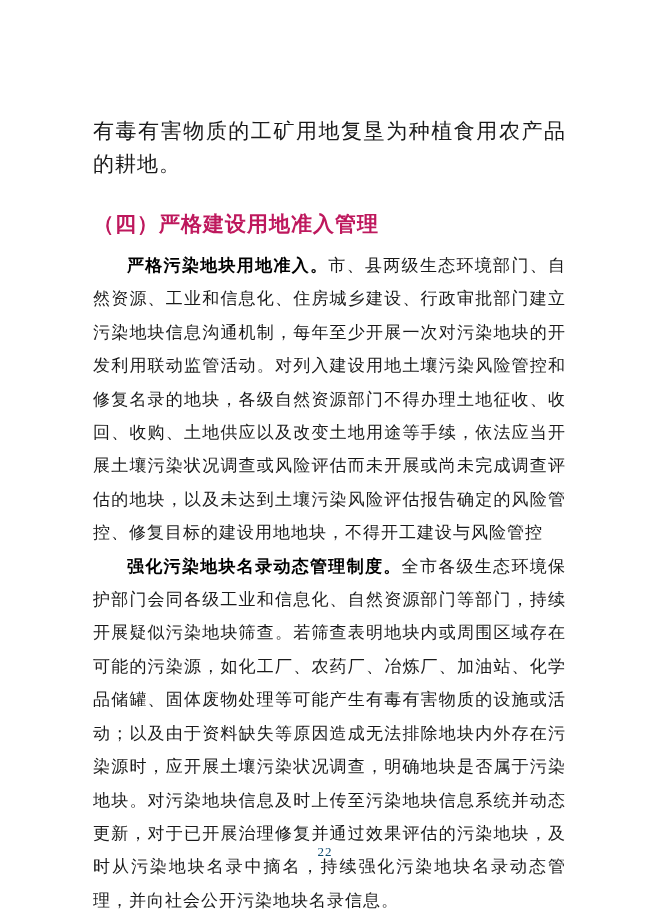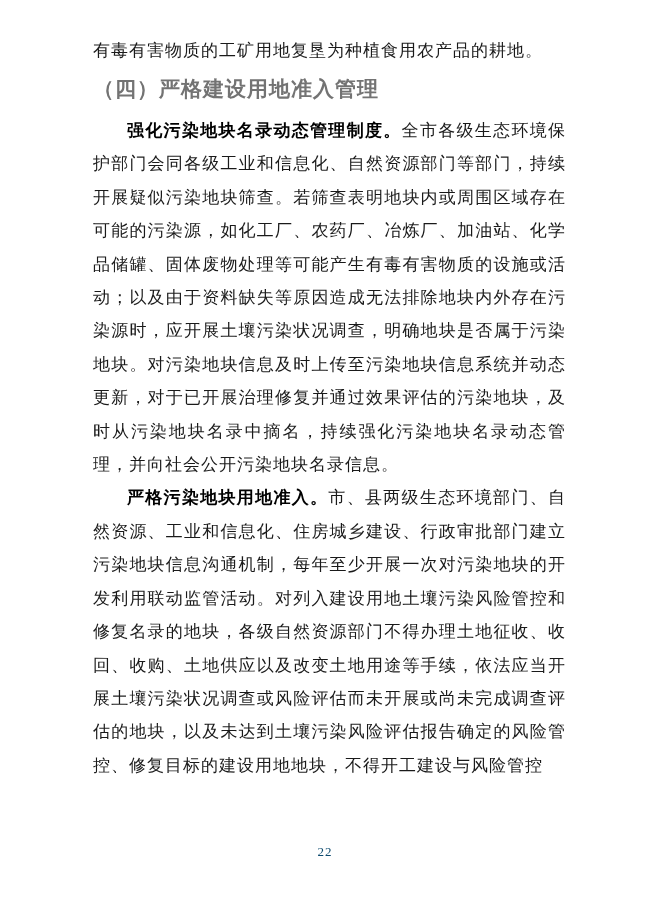--- a/index.html
+++ b/index.html
@@ -13,34 +13,34 @@
     color: #1a1a1a;
     overflow: hidden;
   }
   .text-area {
     position: absolute;
     left: 93px;
     top: 0;
     width: 473px;
   }
   .cont-line {
-    margin-top: 34px;
-    font-size: 17px;
+    margin-top: 115px;
+    font-size: 21px;
     line-height: 33px;
     letter-spacing: 1px;
     text-align: justify;
     text-justify: inter-ideograph;
   }
   .section-heading {
-    margin-top: 7px;
+    margin-top: 28px;
     font-family: "Liberation Sans", sans-serif;
     font-weight: 700;
     font-size: 21px;
     line-height: 30px;
-    color: #737373;
+    color: #be185d;
     letter-spacing: 1px;
   }
   .body-copy {
     margin-top: 10px;
   }
   .para {
     font-size: 17px;
     line-height: 33.4px;
     letter-spacing: 1px;
     text-align: justify;
@@ -67,20 +67,20 @@
 </head>
 <body>
 
 <div class="page">
   <div class="text-area">
     <p class="cont-line">有毒有害物质的工矿用地复垦为种植食用农产品的耕地。</p>
 
     <h2 class="section-heading">（四）严格建设用地准入管理</h2>
 
     <div class="body-copy">
+      <p class="para"><span class="lead">严格污染地块用地准入。</span><span>市、县两级生态环境部门、自然资源、工业和信息化、住房城乡建设、行政审批部门建立污染地块信息沟通机制，每年至少开展一次对污染地块的开发利用联动监管活动。对列入建设用地土壤污染风险管控和修复名录的地块，各级自然资源部门不得办理土地征收、收回、收购、土地供应以及改变土地用途等手续，依法应当开展土壤污染状况调查或风险评估而未开展或尚未完成调查评估的地块，以及未达到土壤污染风险评估报告确定的风险管控、修复目标的建设用地地块，不得开工建设与风险管控</span></p>
+
       <p class="para"><span class="lead">强化污染地块名录动态管理制度。</span><span>全市各级生态环境保护部门会同各级工业和信息化、自然资源部门等部门，持续开展疑似污染地块筛查。若筛查表明地块内或周围区域存在可能的污染源，如化工厂、农药厂、冶炼厂、加油站、化学品储罐、固体废物处理等可能产生有毒有害物质的设施或活动；以及由于资料缺失等原因造成无法排除地块内外存在污染源时，应开展土壤污染状况调查，明确地块是否属于污染地块。对污染地块信息及时上传至污染地块信息系统并动态更新，对于已开展治理修复并通过效果评估的污染地块，及时从污染地块名录中摘名，持续强化污染地块名录动态管理，并向社会公开污染地块名录信息。</span></p>
-
-      <p class="para"><span class="lead">严格污染地块用地准入。</span><span>市、县两级生态环境部门、自然资源、工业和信息化、住房城乡建设、行政审批部门建立污染地块信息沟通机制，每年至少开展一次对污染地块的开发利用联动监管活动。对列入建设用地土壤污染风险管控和修复名录的地块，各级自然资源部门不得办理土地征收、收回、收购、土地供应以及改变土地用途等手续，依法应当开展土壤污染状况调查或风险评估而未开展或尚未完成调查评估的地块，以及未达到土壤污染风险评估报告确定的风险管控、修复目标的建设用地地块，不得开工建设与风险管控</span></p>
     </div>
   </div>
 
   <div class="page-number">22</div>
 </div>
 
 </body></html>

